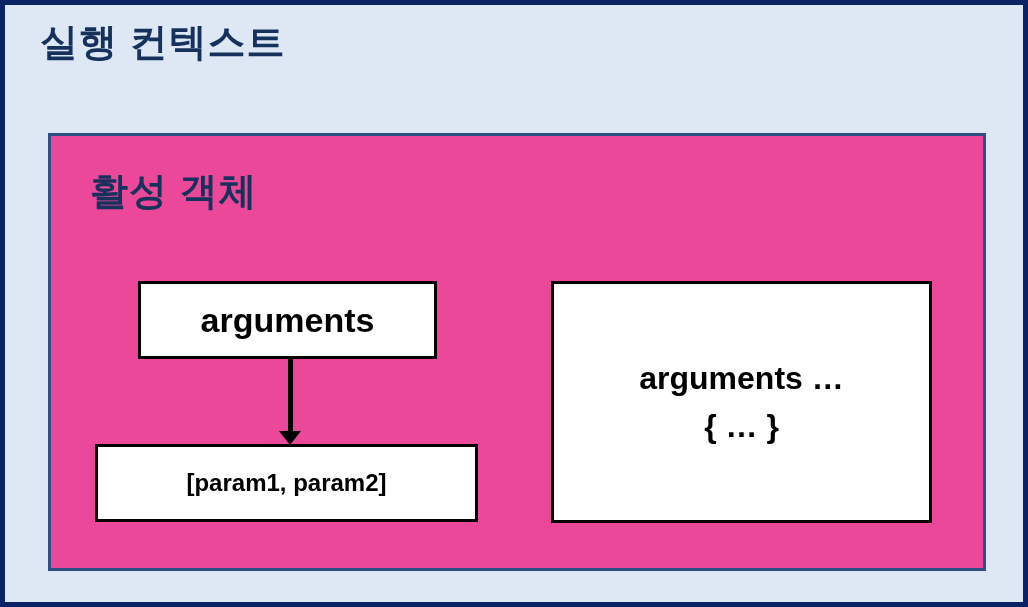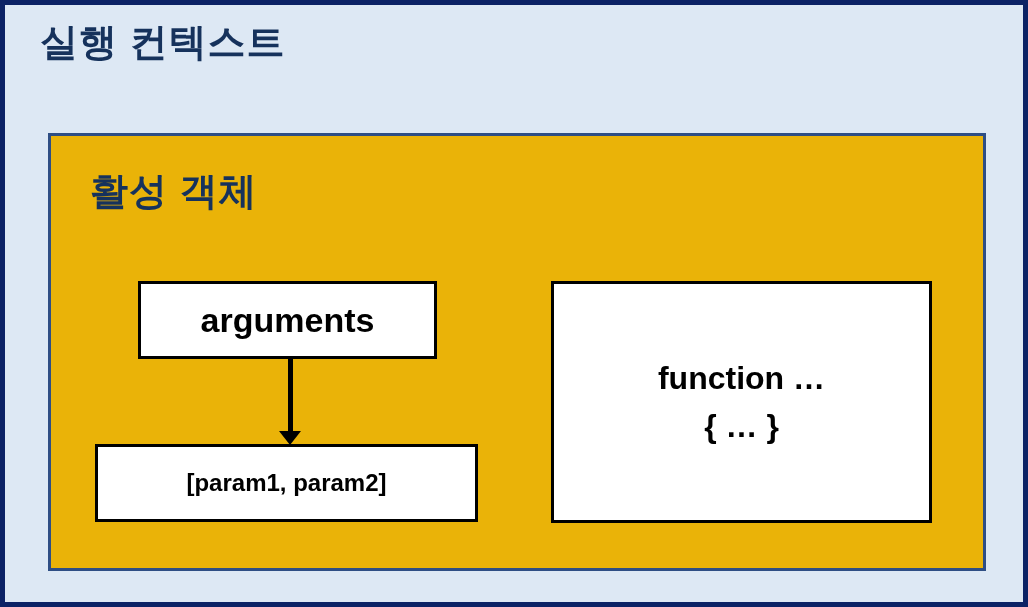--- a/index.html
+++ b/index.html
@@ -27,21 +27,21 @@
     letter-spacing: 1px;
     white-space: nowrap;
   }
   .inner-box {
     position: absolute;
     left: 43px;
     top: 128px;
     width: 938px;
     height: 438px;
     box-sizing: border-box;
-    background: #eab308;
+    background: #ec4899;
     border: 3px solid #2e4e84;
   }
   .inner-title {
     position: absolute;
     left: 39px;
     top: 30px;
     font-size: 38px;
     font-weight: bold;
     color: #16325c;
     letter-spacing: 1px;
@@ -117,19 +117,19 @@
     </div>
 
     <div class="arrow-shaft"></div>
     <div class="arrow-head"></div>
 
     <div class="node params-box">
       <span>[param1, param2]</span>
     </div>
 
     <div class="node function-box">
-      <span>function …</span>
+      <span>arguments …</span>
       <span>{ … }</span>
     </div>
 
   </div>
 
 </div>
 
 </body></html>

